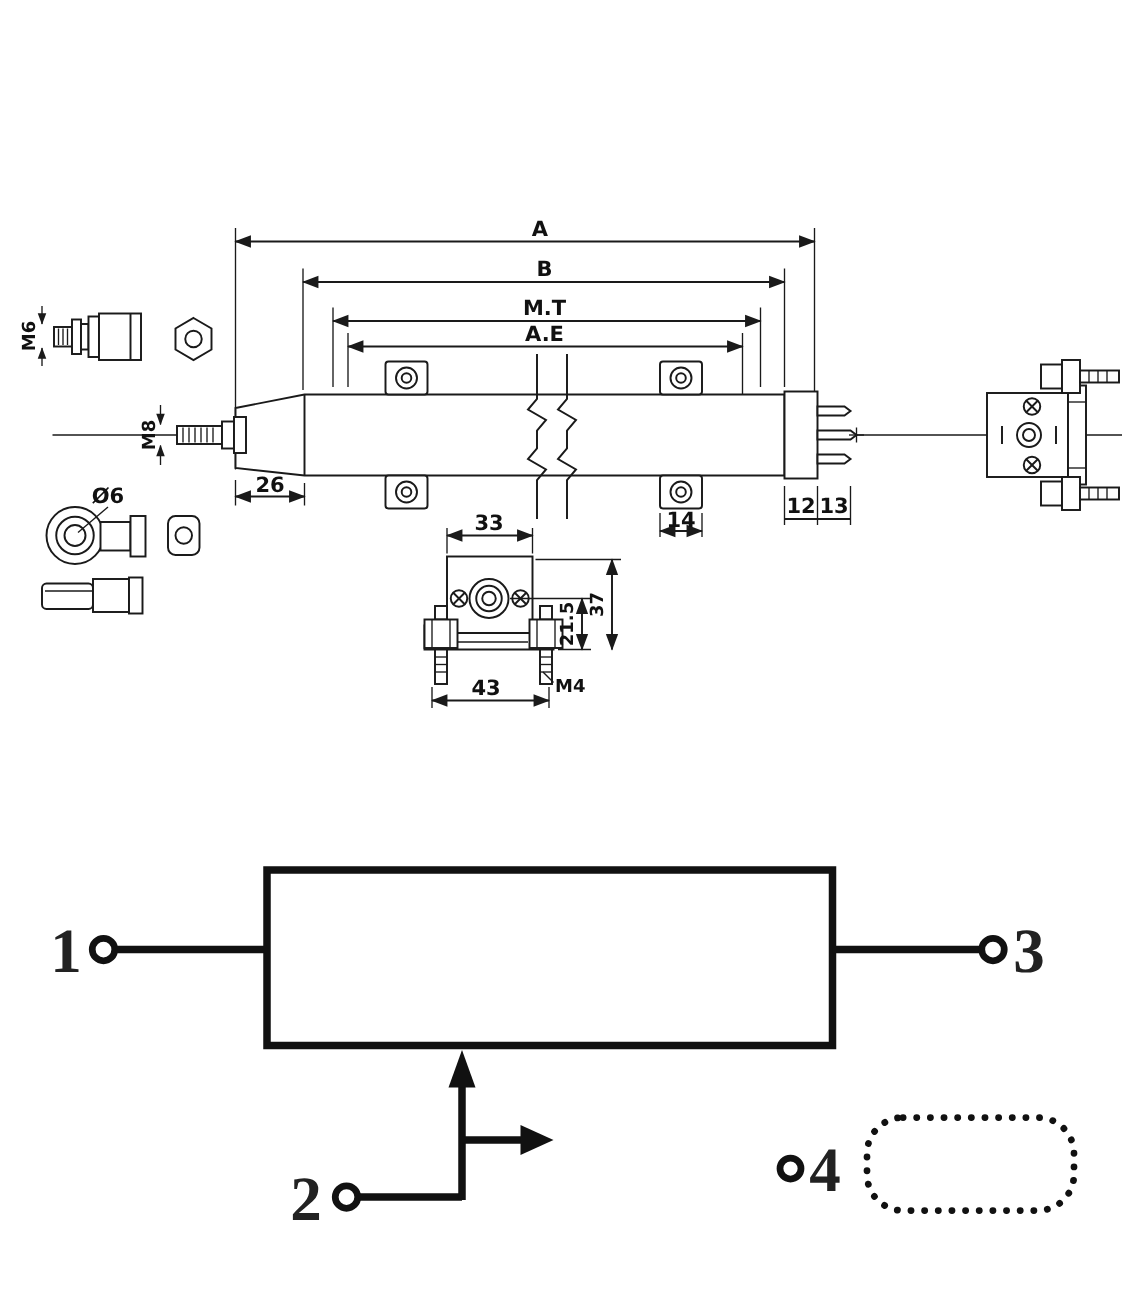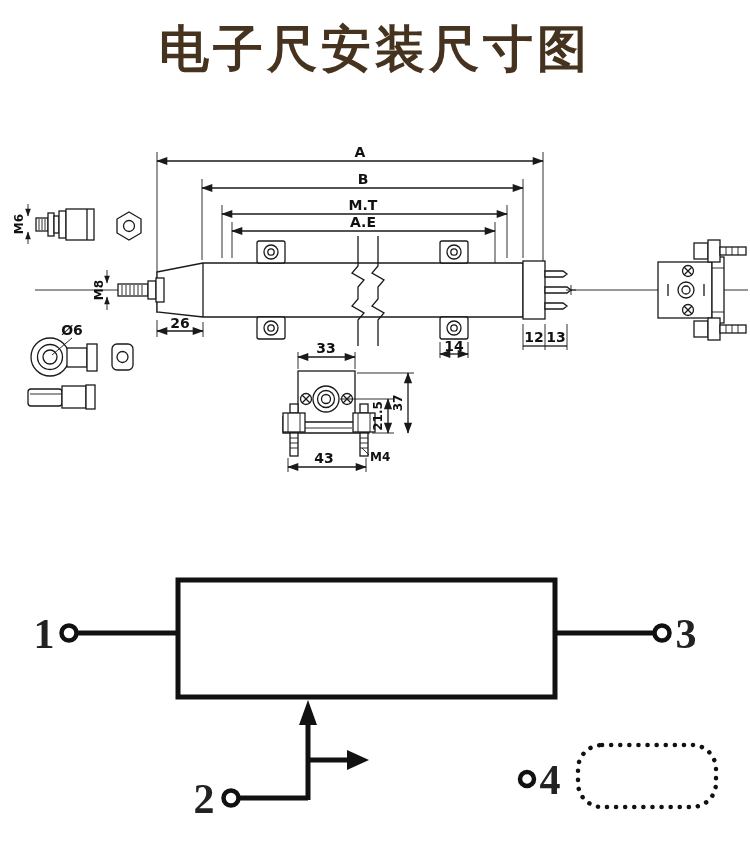--- a/index.html
+++ b/index.html
@@ -17,21 +17,20 @@
   .schln{stroke:#111;stroke-width:5;fill:none;}
   .schnode{stroke:#111;stroke-width:4.5;fill:#ffffff;}
   .schnum{font:bold 42px "Liberation Serif",serif;fill:#222;}
   .schfill{fill:#111;}
 </style>
 </head>
 <body>
 
 <div class="canvas">
 
-  <div class="title">电子尺安装尺寸图</div>
 
   <svg width="750" height="860" viewBox="0 0 750 860">
     <defs>
       <marker id="arr" viewBox="0 0 10 8" markerWidth="9" markerHeight="7.2" refX="9.3" refY="4" orient="auto-start-reverse">
         <path d="M0.5,0.5 L10,4 L0.5,7.5 Z" fill="#1a1a1a"></path>
       </marker>
     </defs>
 
     <line class="thin" x1="35" y1="290" x2="748" y2="290"></line>
 

